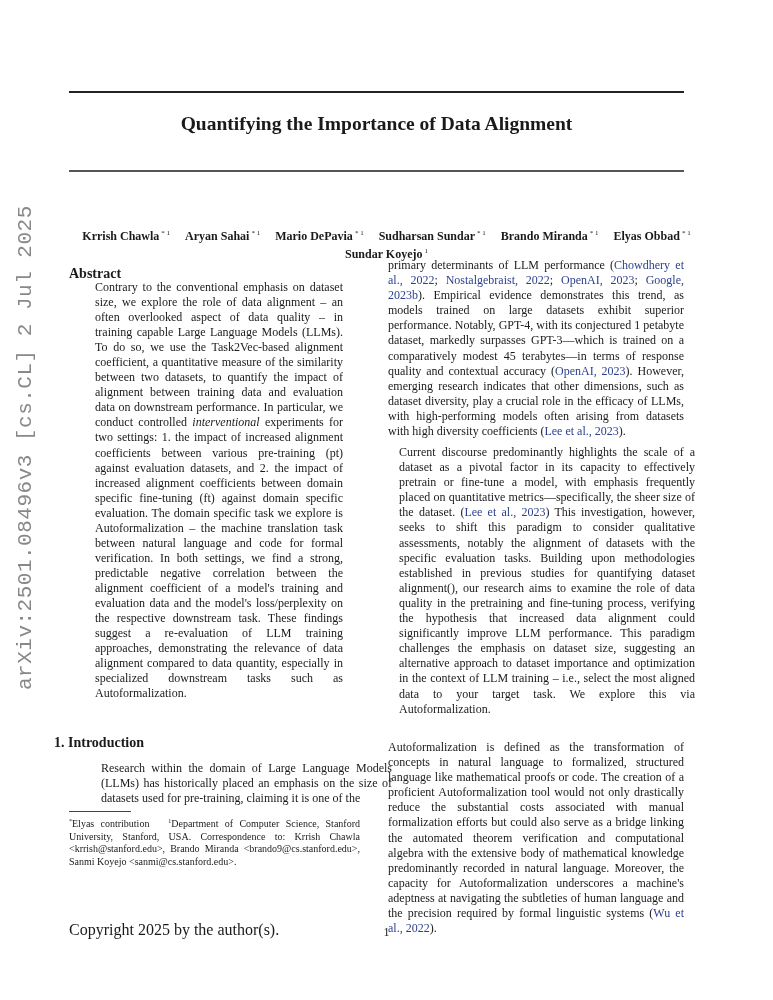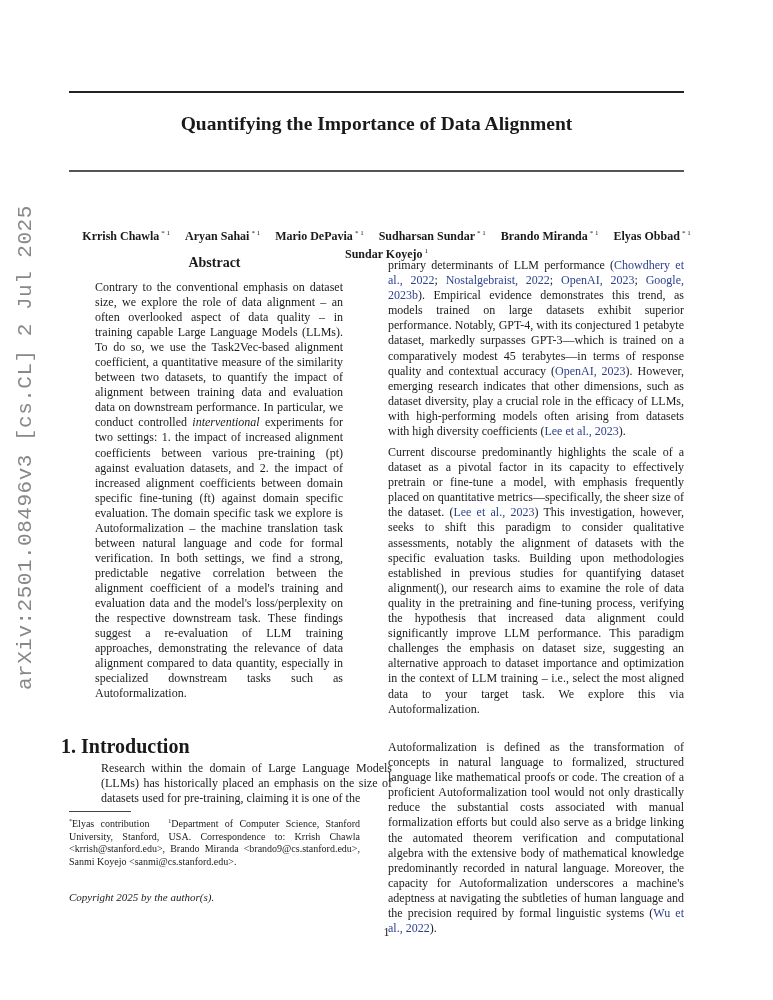--- a/index.html
+++ b/index.html
@@ -13,34 +13,34 @@
   .authors { position: absolute; top: 196px; left: 40px; width: 693px; text-align: center;
              font-weight: bold; font-size: 12px; line-height: 15px; margin-top: 30px; }
   .author { margin: 0 6px; white-space: nowrap; }
   .author sup { font-weight: normal; font-size: 7px; vertical-align: 5px; margin-left: 2px; }
   .arxiv { position: absolute; left: 14px; top: 690px; transform-origin: 0 0; transform: rotate(-90deg);
            font-family: "Liberation Mono", "DejaVu Sans Mono", monospace; font-size: 21px; color: #888;
            white-space: nowrap; letter-spacing: 0.5px; }
   .col { position: absolute; font-size: 12px; line-height: 15.1px; text-align: justify; hyphens: manual; }
   .left { left: 69px; width: 291px; }
   .right { left: 388px; width: 296px; }
-  .abstract-heading { position: absolute; left: 69px; width: 291px; top: 255px; text-align: center;
+  .abstract-heading { position: absolute; left: 69px; width: 291px; top: 266px; text-align: left;
                       font-weight: bold; font-size: 14px; }
   .abstract { position: absolute; left: 95px; width: 248px; top: 280px; font-size: 12px; line-height: 15.05px;
               text-align: justify; }
-  .section-heading { position: absolute; left: 61px; top: 735px; font-weight: bold; font-size: 20px; }
+  .section-heading { position: absolute; left: 54px; top: 735px; font-weight: bold; font-size: 14px; }
   .intro { top: 761px; margin-left: 32px; }
   .footrule { position: absolute; left: 69px; top: 811px; width: 62px; height: 1px; background: #444; }
   .footnote { position: absolute; left: 69px; width: 291px; top: 815px; font-size: 10px; line-height: 12.5px;
               text-align: justify; }
   .footnote sup { font-size: 6px; vertical-align: 4px; }
-  .copyright { position: absolute; left: 69px; top: 891px; font-size: 11px; font-style: italic; }
+  .copyright { position: absolute; left: 69px; top: 921px; font-size: 16px; }
   .cite { color: #2b3f8f; }
   .p1 { top: 258px; }
-  .p2 { top: 445px; }
+  .p2 { top: 445px; margin-left: 11px; }
   .p3 { top: 740px; }
   .pagenum { position: absolute; top: 925px; left: 0; width: 773px; text-align: center; font-size: 12px; }
   em { font-style: italic; margin-top: 17px; }
 </style>
 </head>
 <body>
 
 <div class="arxiv">arXiv:2501.08496v3  [cs.CL]  2 Jul 2025</div>
 
 <div class="rule top"></div>

